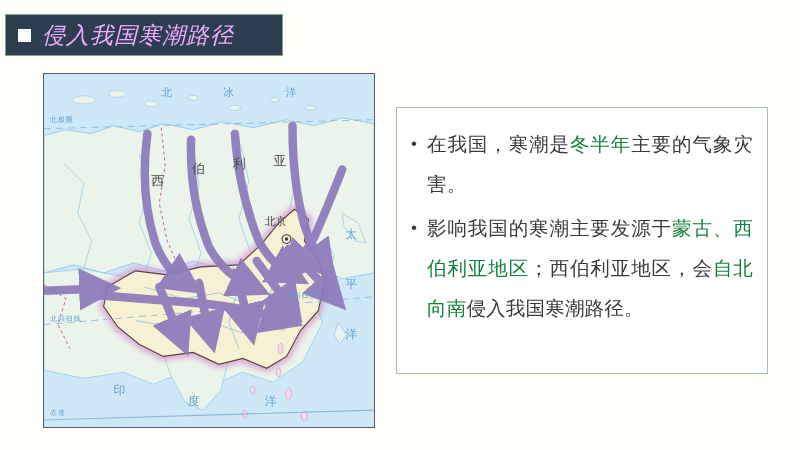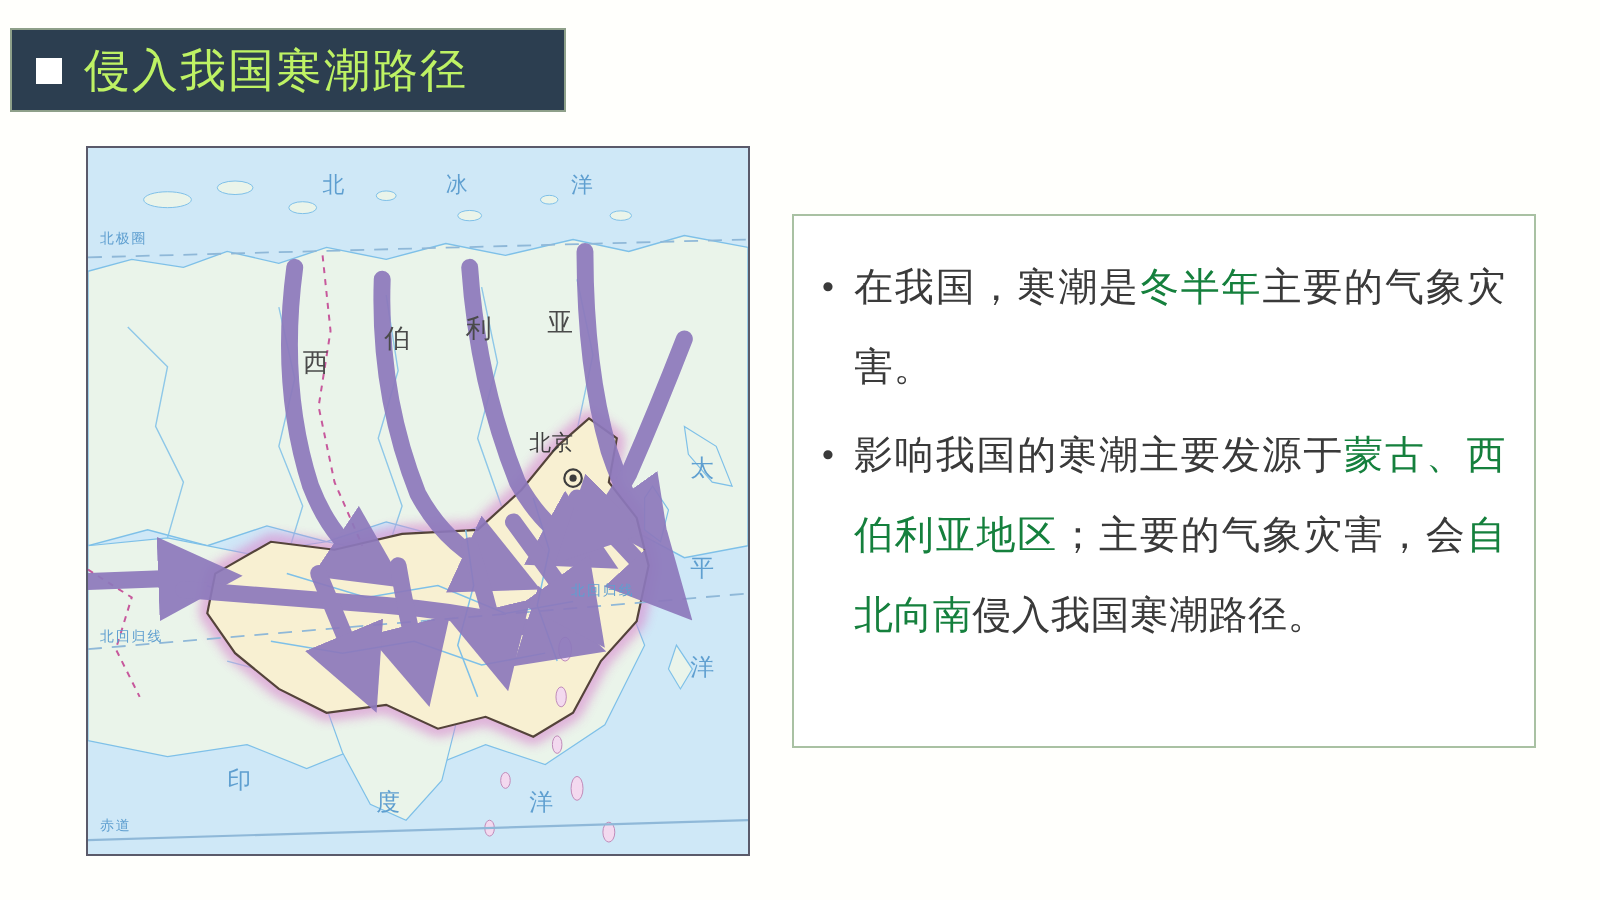--- a/index.html
+++ b/index.html
@@ -30,25 +30,26 @@
     padding-left: 12px;
   }
   #title-bullet {
     width: 13px;
     height: 13px;
     background: #ffffff;
     flex: 0 0 auto;
     margin-right: 11px;
   }
   #title-text {
-    color: #bef264;
+    color: #f0abfc;
     font-size: 23px;
     letter-spacing: 1px;
     line-height: 1;
     white-space: nowrap;
+    font-style: italic;
   }
 
   
   #map-figure {
     position: absolute;
     left: 43px;
     top: 73px;
     width: 332px;
     height: 355px;
     border: 1px solid #5a5a6a;
@@ -250,16 +251,16 @@
 </div>
 
 <div id="text-panel">
   <div id="bullet-list">
       <div class="bullet-row">
         <span class="bullet-dot">•</span>
         <span class="bullet-body"><span>在我国，寒潮是</span><span class="hl">冬半年</span><span>主要的气象灾害。</span></span>
       </div>
       <div class="bullet-row">
         <span class="bullet-dot">•</span>
-        <span class="bullet-body"><span>影响我国的寒潮主要发源于</span><span class="hl">蒙古、西伯利亚地区</span><span>；主要的气象灾害，会</span><span class="hl">自北向南</span><span>侵入我国寒潮路径。</span></span>
+        <span class="bullet-body"><span>影响我国的寒潮主要发源于</span><span class="hl">蒙古、西伯利亚地区</span><span>；西伯利亚地区，会</span><span class="hl">自北向南</span><span>侵入我国寒潮路径。</span></span>
       </div>
     </div>
 </div>
 
 </body></html>

